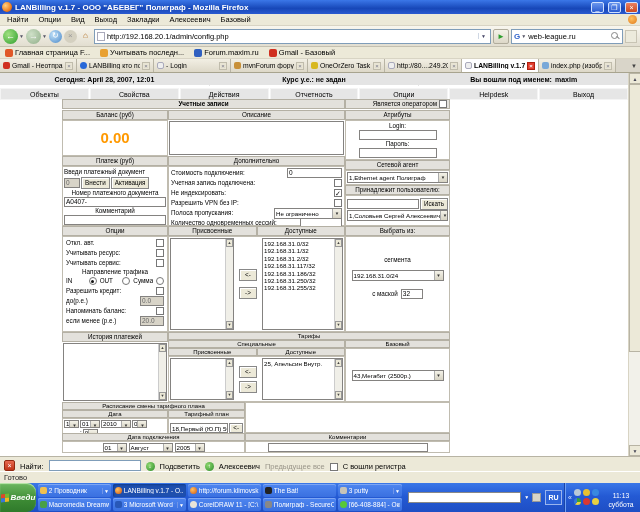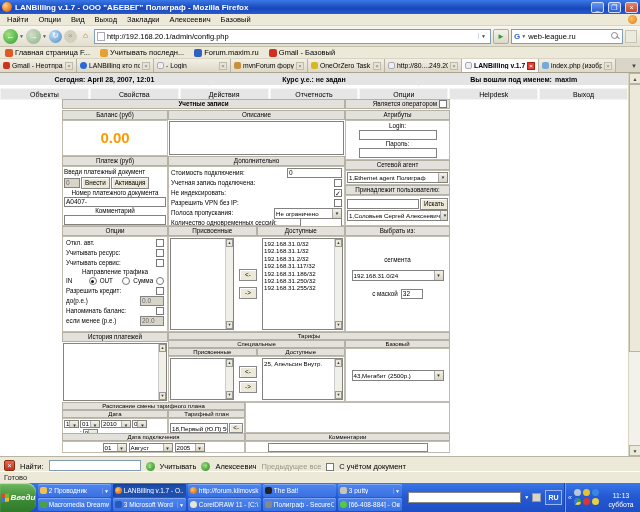--- a/index.html
+++ b/index.html
@@ -571,26 +571,26 @@
     <span class="sthumb"></span>
     <span class="sbtn" style="bottom:0">▼</span>
   </div>
 </div>
 
 <div class="findbar">
   <span class="fb-close">×</span>
   <span>Найти:</span>
   <span class="fb-input"></span>
   <span class="fb-ic">↓</span>
-  <span>Учитывать</span>
+  <span>Подсветить</span>
   <span class="fb-ic">↑</span>
   <span>Алексеевич</span>
   <span class="fb-dis">Предыдущее все</span>
   <span class="cb" style="background:#fff"></span>
-  <span>С учётом документ</span>
+  <span>С вошли регистра</span>
 </div>
 
 <div class="statusbar"><span>Готово</span></div>
 
 <div class="taskbar">
   <div class="start">
     <span class="flag">
         <i style="background:#e04828"></i>
         <i style="background:#78b830"></i>
         <i style="background:#3878d8"></i>

